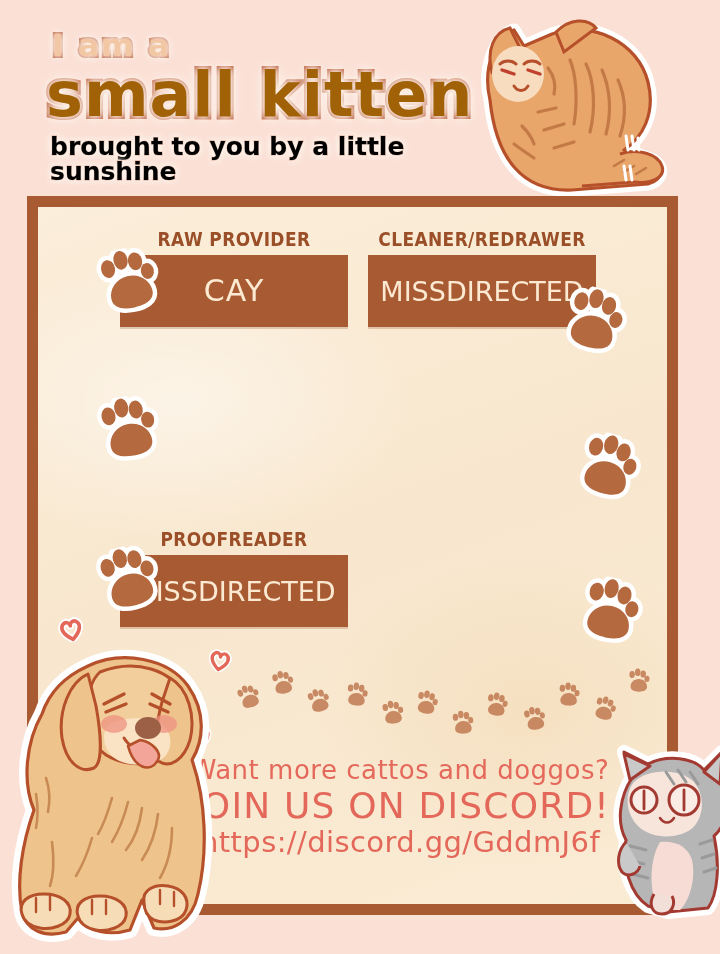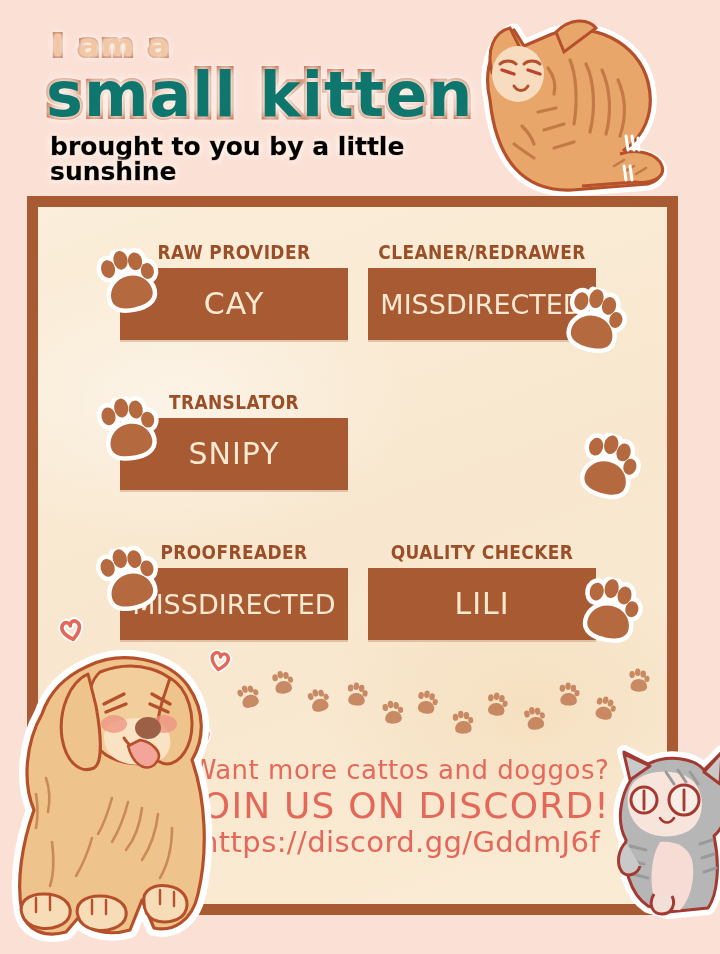--- a/index.html
+++ b/index.html
@@ -18,21 +18,21 @@
     font-weight:700;font-size:31px;letter-spacing:2px;
     color:#F2C8A4;
     -webkit-text-stroke:4px #B5502A;
     paint-order:stroke fill;
     text-shadow:0 0 7px #FFF4EC, 0 0 7px #FFF4EC, 0 0 10px #FFF4EC;
     line-height:1;margin:0 0 2px 6px;
   }
   .line-big{
     font-family:"DejaVu Sans", sans-serif;
     font-weight:700;font-size:62px;letter-spacing:1px;
-    color:#0f766e;
+    color:#a16207;
     -webkit-text-stroke:6px #B5502A;
     paint-order:stroke fill;
     text-shadow:0 0 9px #FFF4EC, 0 0 9px #FFF4EC, 0 0 14px #FFF4EC;
     line-height:1.02;margin:0;
   }
   .line-sub{
     font-family:"DejaVu Sans", sans-serif;
     font-weight:700;font-size:25px;letter-spacing:0px;
     color:#000000;
     -webkit-text-stroke:1px #B5502A;
@@ -46,21 +46,21 @@
     position:absolute;left:27px;top:196px;width:651px;height:719px;
     box-sizing:border-box;
     border:11px solid #A85A32;
     background:
       radial-gradient(ellipse 340px 200px at 22% 28%, rgba(255,255,255,.45), rgba(255,255,255,0) 70%),
       radial-gradient(ellipse 300px 220px at 78% 72%, rgba(238,206,160,.35), rgba(255,255,255,0) 70%),
       linear-gradient(160deg,#FBEEDA 0%,#F8E7CE 48%,#FAEBD4 100%);
   }
 
   
-  .credits{position:absolute;left:120px;top:232px;width:488px;margin-top:13px;}
+  .credits{position:absolute;left:120px;top:232px;width:488px;}
   .crow{position:relative;height:150px;}
   .cell{position:absolute;top:0;width:228px;}
   .cell.left{left:0;}
   .cell.right{left:248px;}
   .crole{
     text-align:center;
     font-family:"DejaVu Sans", sans-serif;
     font-weight:700;font-size:17px;letter-spacing:.4px;
     color:#9A4F28;
     margin:0 0 6px 0;line-height:1;
@@ -191,39 +191,27 @@
       </div>
       <div class="cell right">
         <div class="crole">CLEANER/REDRAWER</div>
         <div class="cbox">
           <span class="cname long">MISSDIRECTED</span>
         </div>
       </div>
     </div>
 
     <div class="crow">
-      <div class="cell left">
-        <div class="crole">TRANSLATOR</div>
-        <div class="cbox">
-          <span class="cname">SNIPY</span>
-        </div>
-      </div>
     </div>
 
     <div class="crow">
       <div class="cell left">
         <div class="crole">PROOFREADER</div>
         <div class="cbox">
           <span class="cname long">MISSDIRECTED</span>
-        </div>
-      </div>
-      <div class="cell right">
-        <div class="crole">QUALITY CHECKER</div>
-        <div class="cbox">
-          <span class="cname">LILI</span>
         </div>
       </div>
     </div>
   </div>
 
   <div class="paw" style="left:96px;top:248px;transform:rotate(-12deg);">
     <svg viewBox="0 0 66 66" xmlns="http://www.w3.org/2000/svg">
       <g stroke="#FFFFFF" stroke-width="9" fill="#FFFFFF" stroke-linejoin="round">
         <ellipse cx="15" cy="17" rx="7" ry="9"></ellipse>
           <ellipse cx="29" cy="11" rx="7" ry="9.5"></ellipse>

